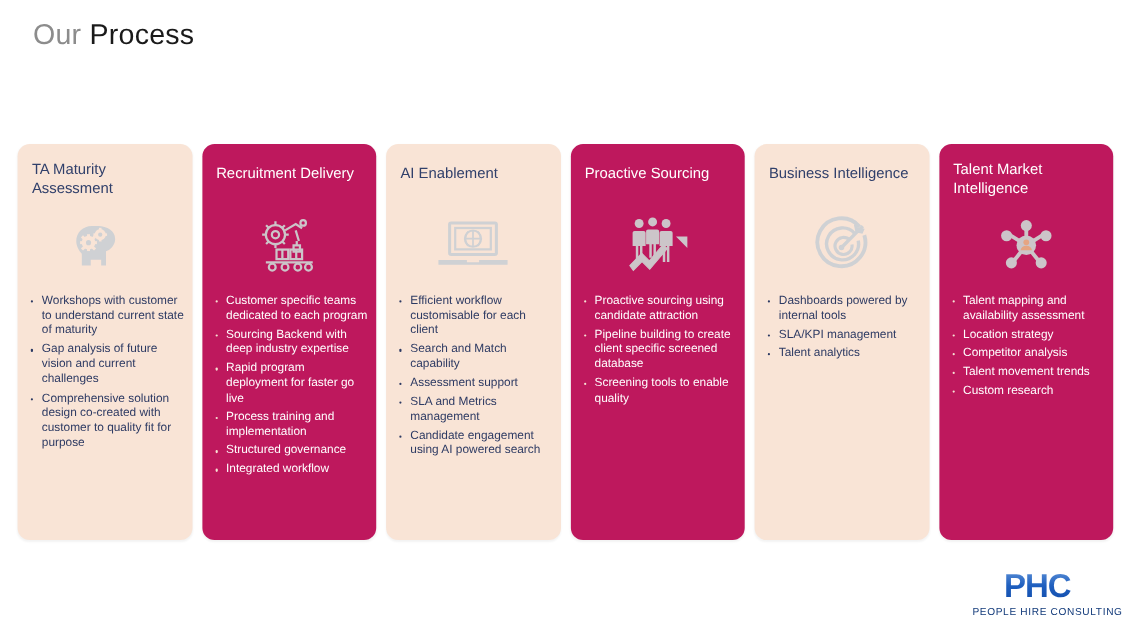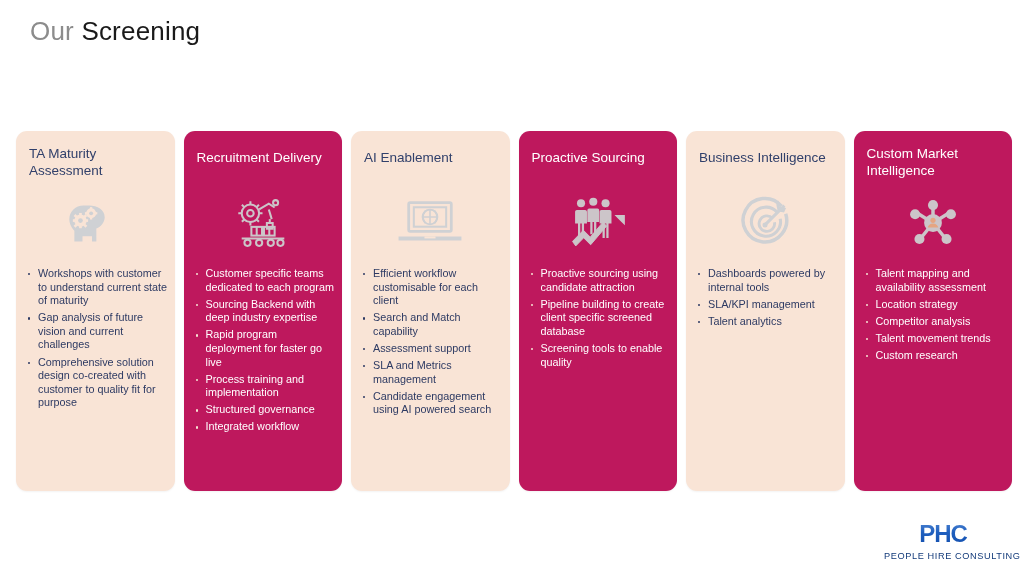--- a/index.html
+++ b/index.html
@@ -65,38 +65,38 @@
   .card.light .bullets li::before{background:#2d3a63;}
   .card.dark .bullets li{color:#ffffff;}
   .card.dark .bullets li::before{background:#f6e2d3;}
 
   
   #logo{
     position:absolute;right:22px;bottom:15px;width:118px;
     text-align:center;
   }
   #logo .logo-mark{
-    font-size:24px;font-weight:bold;line-height:32px;letter-spacing:-1px;
+    font-size:30px;font-weight:bold;line-height:32px;letter-spacing:-1px;
     font-family:"Liberation Sans", sans-serif;
     background:linear-gradient(180deg,#5b8fd6 0%,#1f5fbf 45%,#0f4aa8 100%);
     -webkit-background-clip:text;background-clip:text;color:transparent;margin-top:41px;
     -webkit-text-fill-color:transparent;
   }
   #logo .logo-sub{
     font-size:9.2px;letter-spacing:.6px;color:#123a7a;
     font-weight:400;margin-top:1px;white-space:nowrap;
   }
 </style>
 </head>
 <body>
 
 <div id="slide">
 
   <div id="page-title">
-    <span class="t-light">Our</span><span class="t-dark"> Screening</span>
+    <span class="t-light">Our</span><span class="t-dark"> Process</span>
   </div>
 
   <div id="cards">
 
     <div class="card light">
       <div class="card-title two-line">TA Maturity Assessment</div>
       <div class="card-icon">
         <svg width="62" height="62" viewBox="0 0 64 64" fill="currentColor" aria-hidden="true">
           <path d="M20 14c-8 0-14.5 6.2-14.5 14 0 5.1 2.6 9.1 5.2 11.9V51h8.4v-5.4h9.8V51h4.5V37.6c5-1.8 8.6-6.5 8.6-11.6C42 18.6 34.4 14 26 14z"></path>
           <circle cx="17" cy="29.5" r="6.4" fill="#f9e4d6"></circle>
@@ -215,21 +215,21 @@
         </svg>
       </div>
       <ul class="bullets">
         <li>Dashboards powered by internal tools</li>
         <li>SLA/KPI management</li>
         <li>Talent analytics</li>
       </ul>
     </div>
 
     <div class="card dark">
-      <div class="card-title two-line">Custom Market Intelligence</div>
+      <div class="card-title two-line">Talent Market Intelligence</div>
       <div class="card-icon">
         <svg width="62" height="60" viewBox="0 0 64 62" fill="currentColor" aria-hidden="true">
           <g stroke="currentColor" stroke-width="3.6">
             <path d="M32 31L32 14M32 31L16 21M32 31L48 21M32 31L20 46M32 31L44 46"></path>
           </g>
           <circle cx="32" cy="12.5" r="5.2"></circle>
           <circle cx="13.5" cy="22" r="5.2"></circle>
           <circle cx="50.5" cy="22" r="5.2"></circle>
           <circle cx="18" cy="47.5" r="5.2"></circle>
           <circle cx="46" cy="47.5" r="5.2"></circle>

